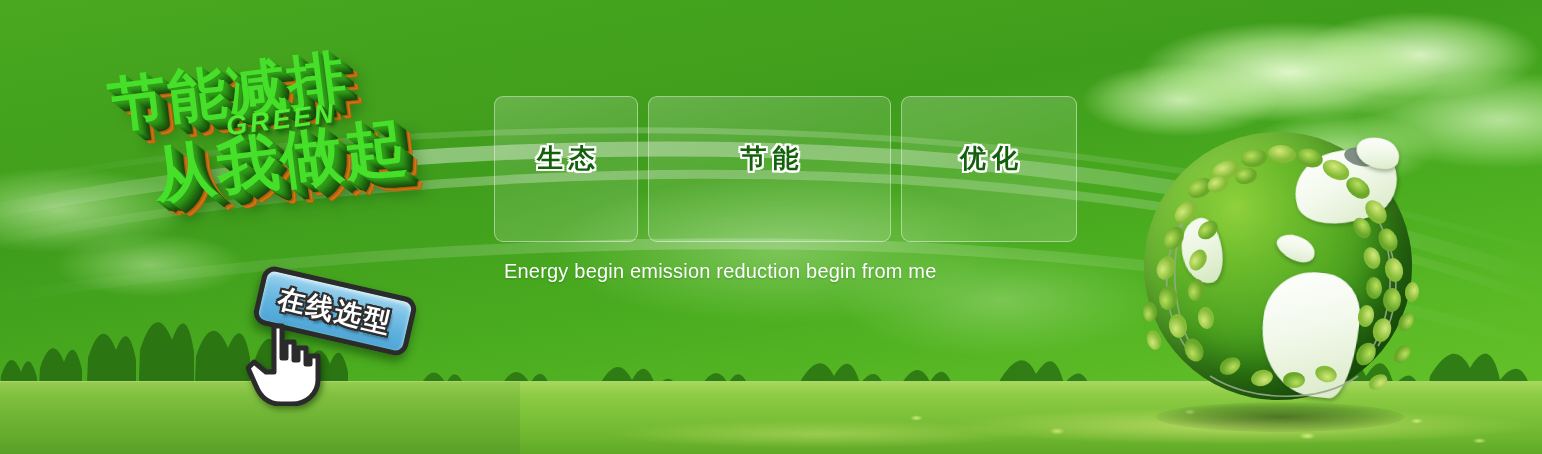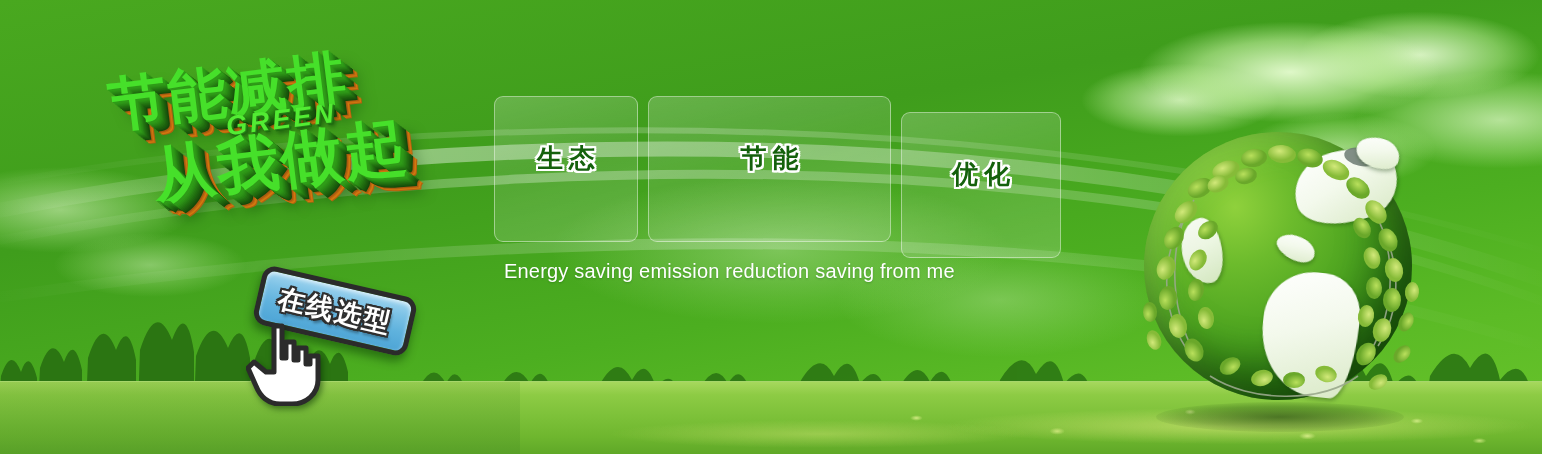--- a/index.html
+++ b/index.html
@@ -146,21 +146,21 @@
     background: linear-gradient(165deg, rgba(255,255,255,.20) 0%, rgba(255,255,255,.10) 45%, rgba(255,255,255,.16) 100%);
     display: flex;
     flex-direction: column;
     align-items: center;
     justify-content: center;
     padding: 0 16px;
     cursor: pointer;
   }
   .card.c1 { width: 144px; }
   .card.c2 { width: 243px; }
-  .card.c3 { width: 160px; margin-top: 16px; }
+  .card.c3 { width: 176px; }
   .card-cn {
     font-size: 26px;
     font-weight: bold;
     color: #14610c;
     letter-spacing: 6px;
     text-indent: 6px;
     margin-bottom: 22px;
     white-space: nowrap;
     text-shadow:
       -2px -2px 0 #fff, 2px -2px 0 #fff, -2px 2px 0 #fff, 2px 2px 0 #fff,
@@ -350,21 +350,21 @@
       <div class="card-cn">生态</div>
     </div>
     <div class="card c2">
       <div class="card-cn">节能</div>
     </div>
     <div class="card c3">
       <div class="card-cn">优化</div>
     </div>
   </div>
 
-  <div class="subtitle">Energy saving emission reduction saving from me</div>
+  <div class="subtitle">Energy begin emission reduction begin from me</div>
 
   <div class="globe-wrap">
     <div class="globe-shadow"></div>
     <div class="globe">
       <div class="continent c-na"></div>
       <div class="c-grey"></div>
       <div class="continent c-gl"></div>
       <div class="continent c-ca"></div>
       <div class="continent c-sa"></div>
       <div class="continent c-wb"></div>

